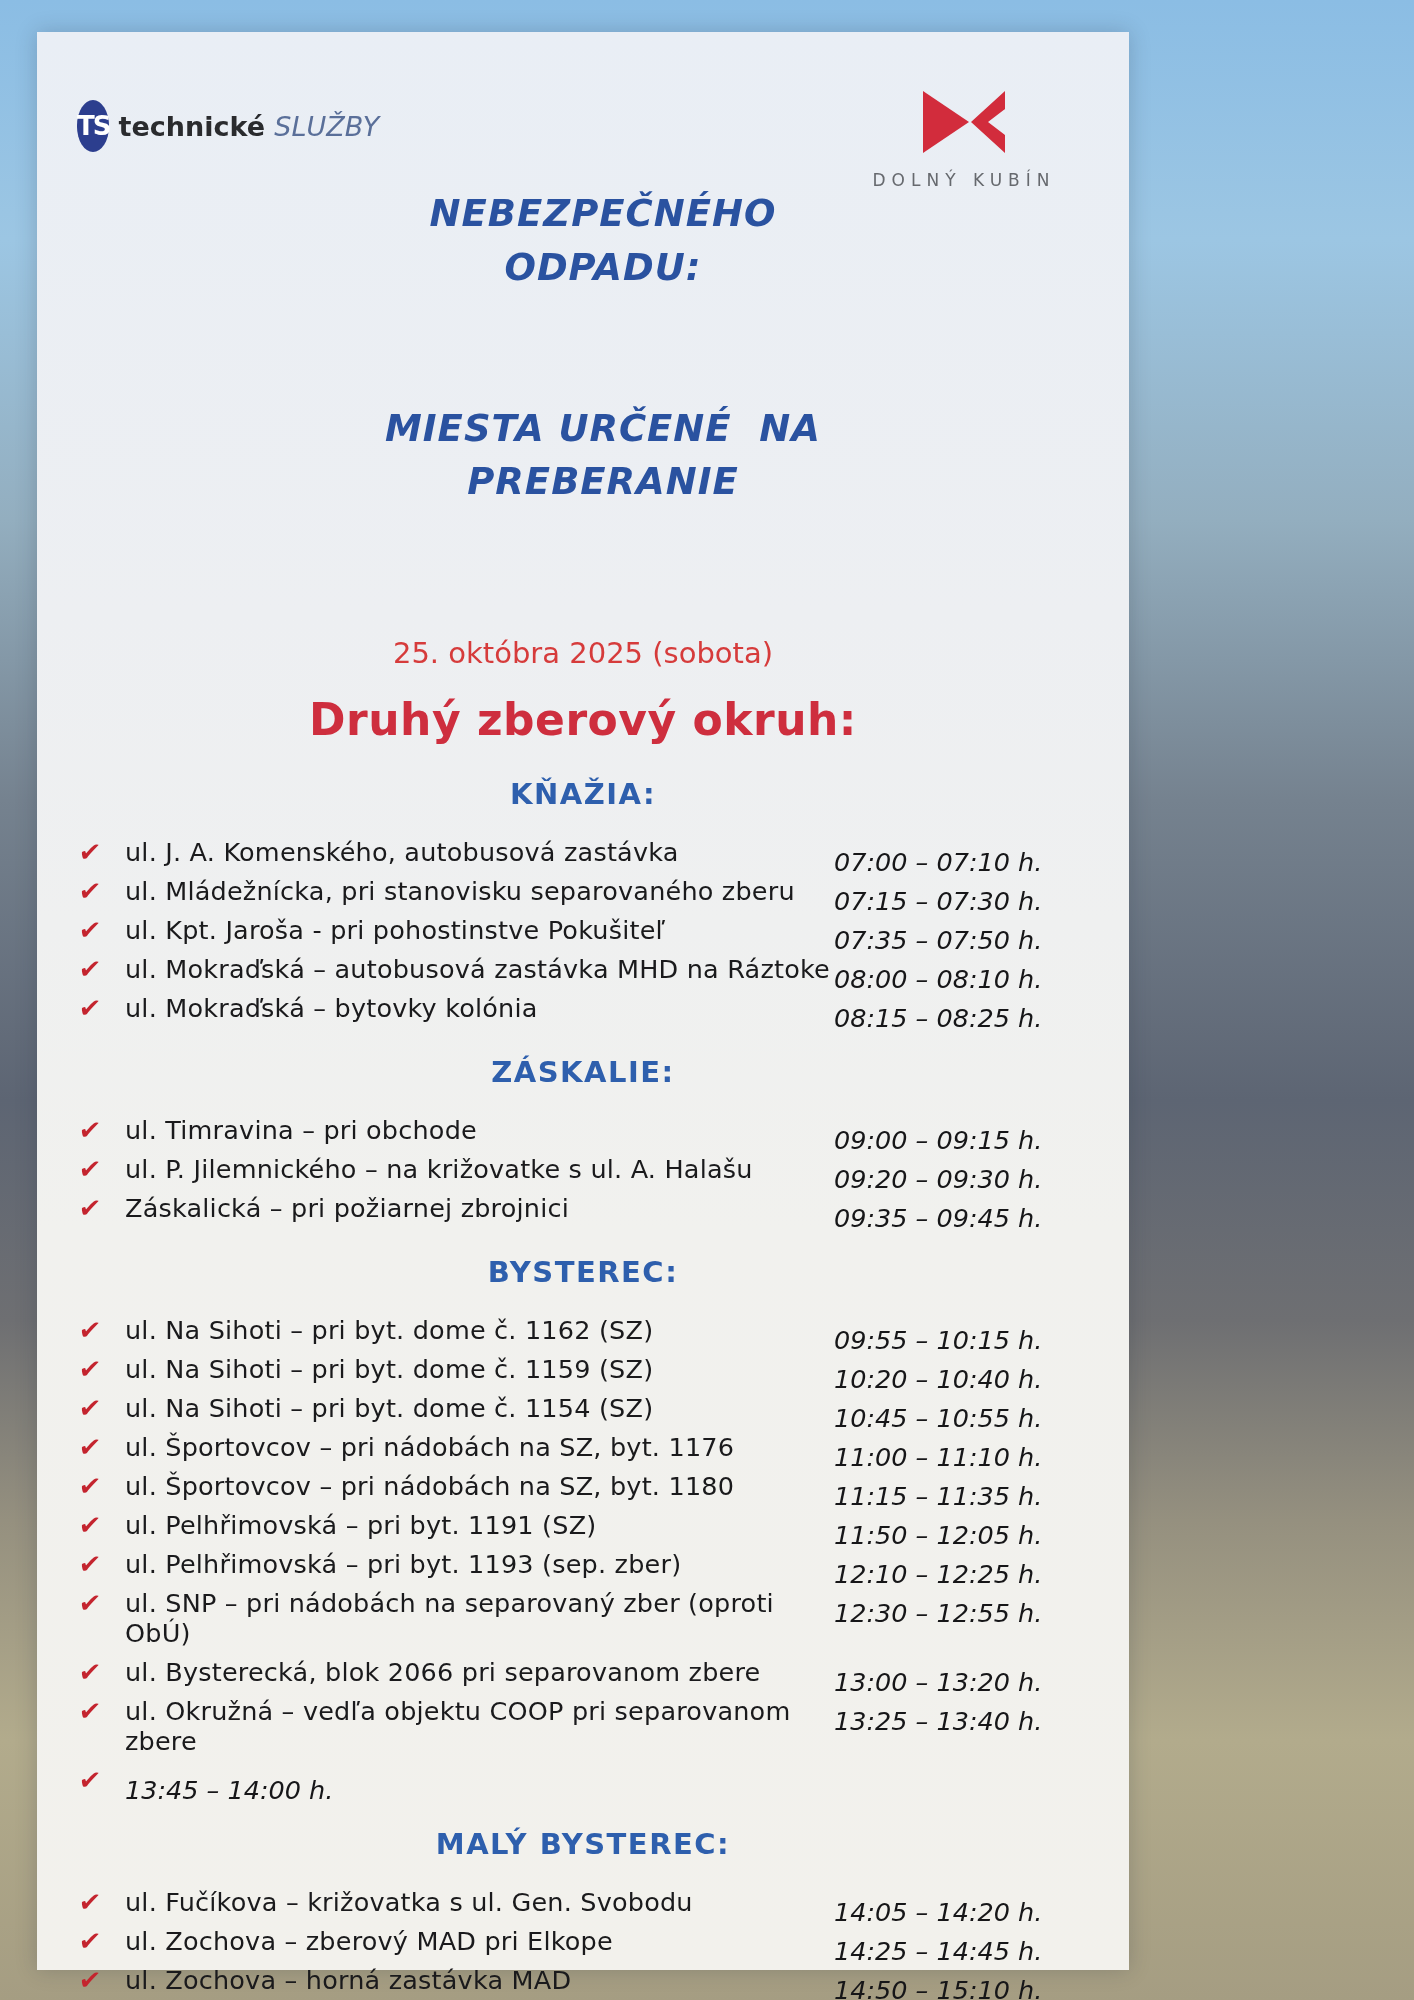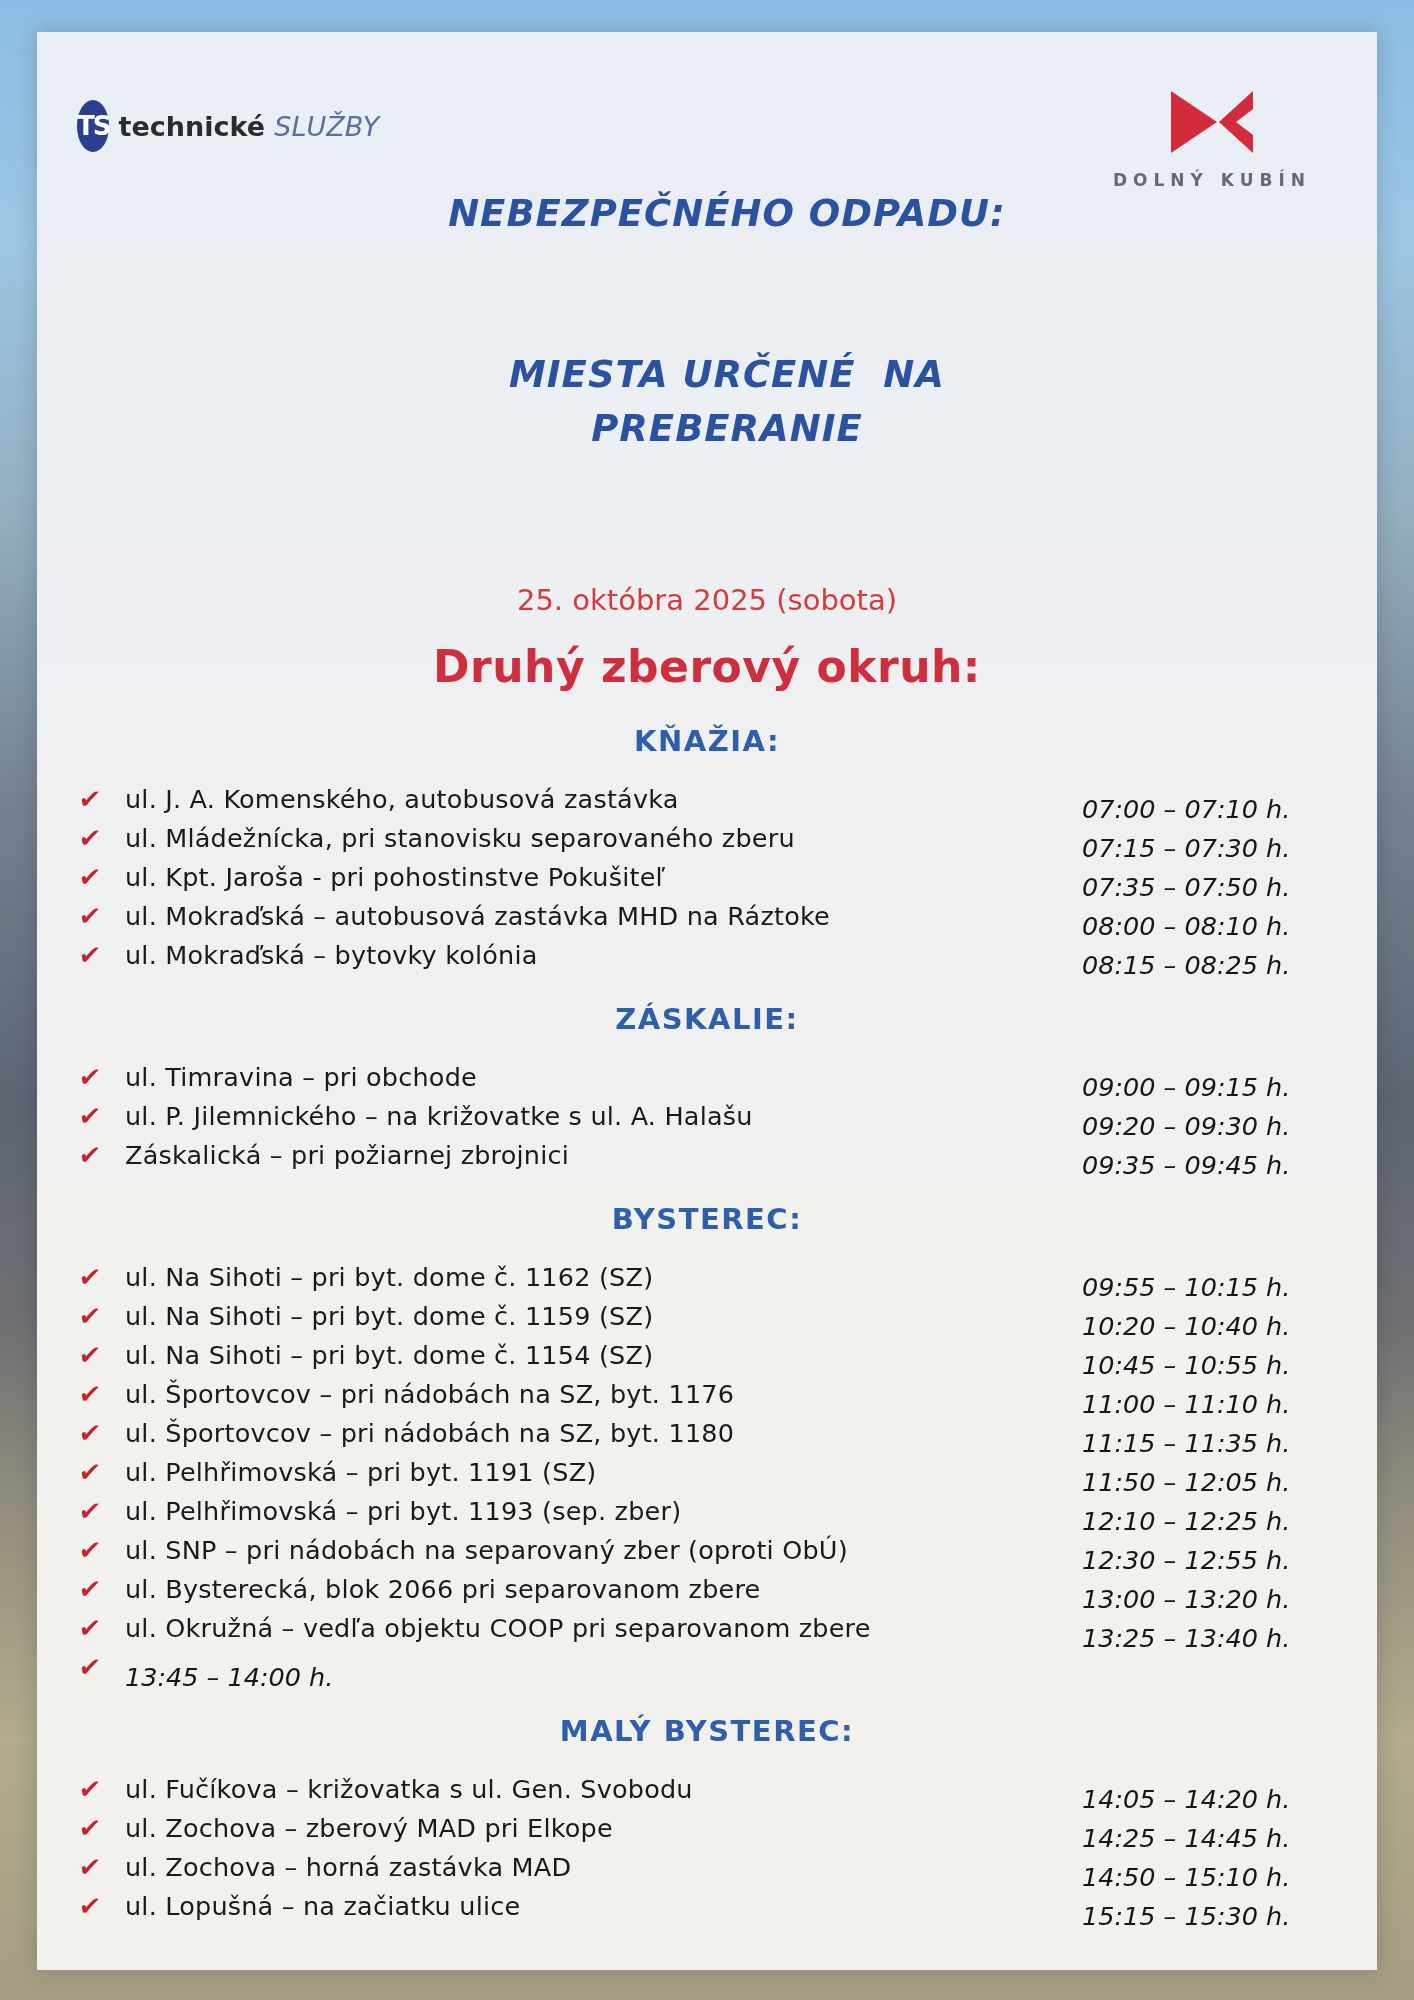--- a/index.html
+++ b/index.html
@@ -8,21 +8,21 @@
     position: relative;
     overflow: hidden;
     font-family: "DejaVu Sans", "Liberation Sans", sans-serif;
     background: linear-gradient(180deg,
       #8bbde4 0%, #9cc6e3 12%, #93aebf 26%, #75828f 40%,
       #5d6573 55%, #6e6f72 66%, #95907f 76%, #b2ab8c 87%, #a59d82 100%);
   }
   .card {
     position: absolute;
     left: 37px; top: 32px;
-    width: 1340px; height: 1938px;
+    width: 1092px; height: 1938px;
     padding: 30px 40px 26px 40px;
     background: linear-gradient(180deg, #e9eef5 0%, #edeff2 30%, #f1f1ee 62%, #f2f1ec 100%);
     box-shadow: 0 0 20px rgba(30,40,60,.22);
   }
   
   .hdr { display: grid; grid-template-columns: 290px 1fr 250px; align-items: start; }
   .ts-logo { display: flex; align-items: center; gap: 9px; margin-top: 38px; }
   .ts-badge {
     width: 52px; height: 52px; border-radius: 50%;
     background: #2c3e8e; color: #ffffff;
@@ -31,21 +31,21 @@
   }
   .ts-name  { font-size: 27px; font-weight: 700; color: #2a2b2e; white-space: nowrap; }
   .ts-name .it { font-weight: 400; font-style: italic; color: #5a6f99; }
   .title {
     text-align: center; color: #2a52a0;
     font-style: italic; font-weight: 700;
     font-size: 37px; line-height: 1.45; letter-spacing: 1px;
     margin-top: 18px; white-space: pre-wrap;
   }
   .dk-logo { display: flex; flex-direction: column; align-items: center; margin-top: 28px; }
-  .dk-text { margin-top: 16px; font-size: 17px; color: #66696e; letter-spacing: 6px; white-space: nowrap; font-weight: bold; }
+  .dk-text { margin-top: 16px; font-size: 17px; color: #66696e; letter-spacing: 6px; white-space: nowrap; }
   .date-line { text-align: center; font-size: 29px; color: #d63b3b; font-weight: 500; margin-top: 20px; }
   .round-title { text-align: center; font-size: 44px; color: #ce2e3e; font-weight: 700; letter-spacing: .5px; margin-top: 24px; }
   
   .sec-heading {
     text-align: center; color: #2e5fad;
     font-size: 29px; line-height: 34px; font-weight: 600; letter-spacing: 1.5px;
     margin-top: 32px; margin-bottom: 26px;
   }
   .row { display: flex; align-items: flex-start; margin-bottom: 9px; padding-left: 2px; }
   .check { width: 46px; flex: 0 0 46px; font-size: 26px; line-height: 30px; color: #c4242e; transform: skewX(-6deg); }

